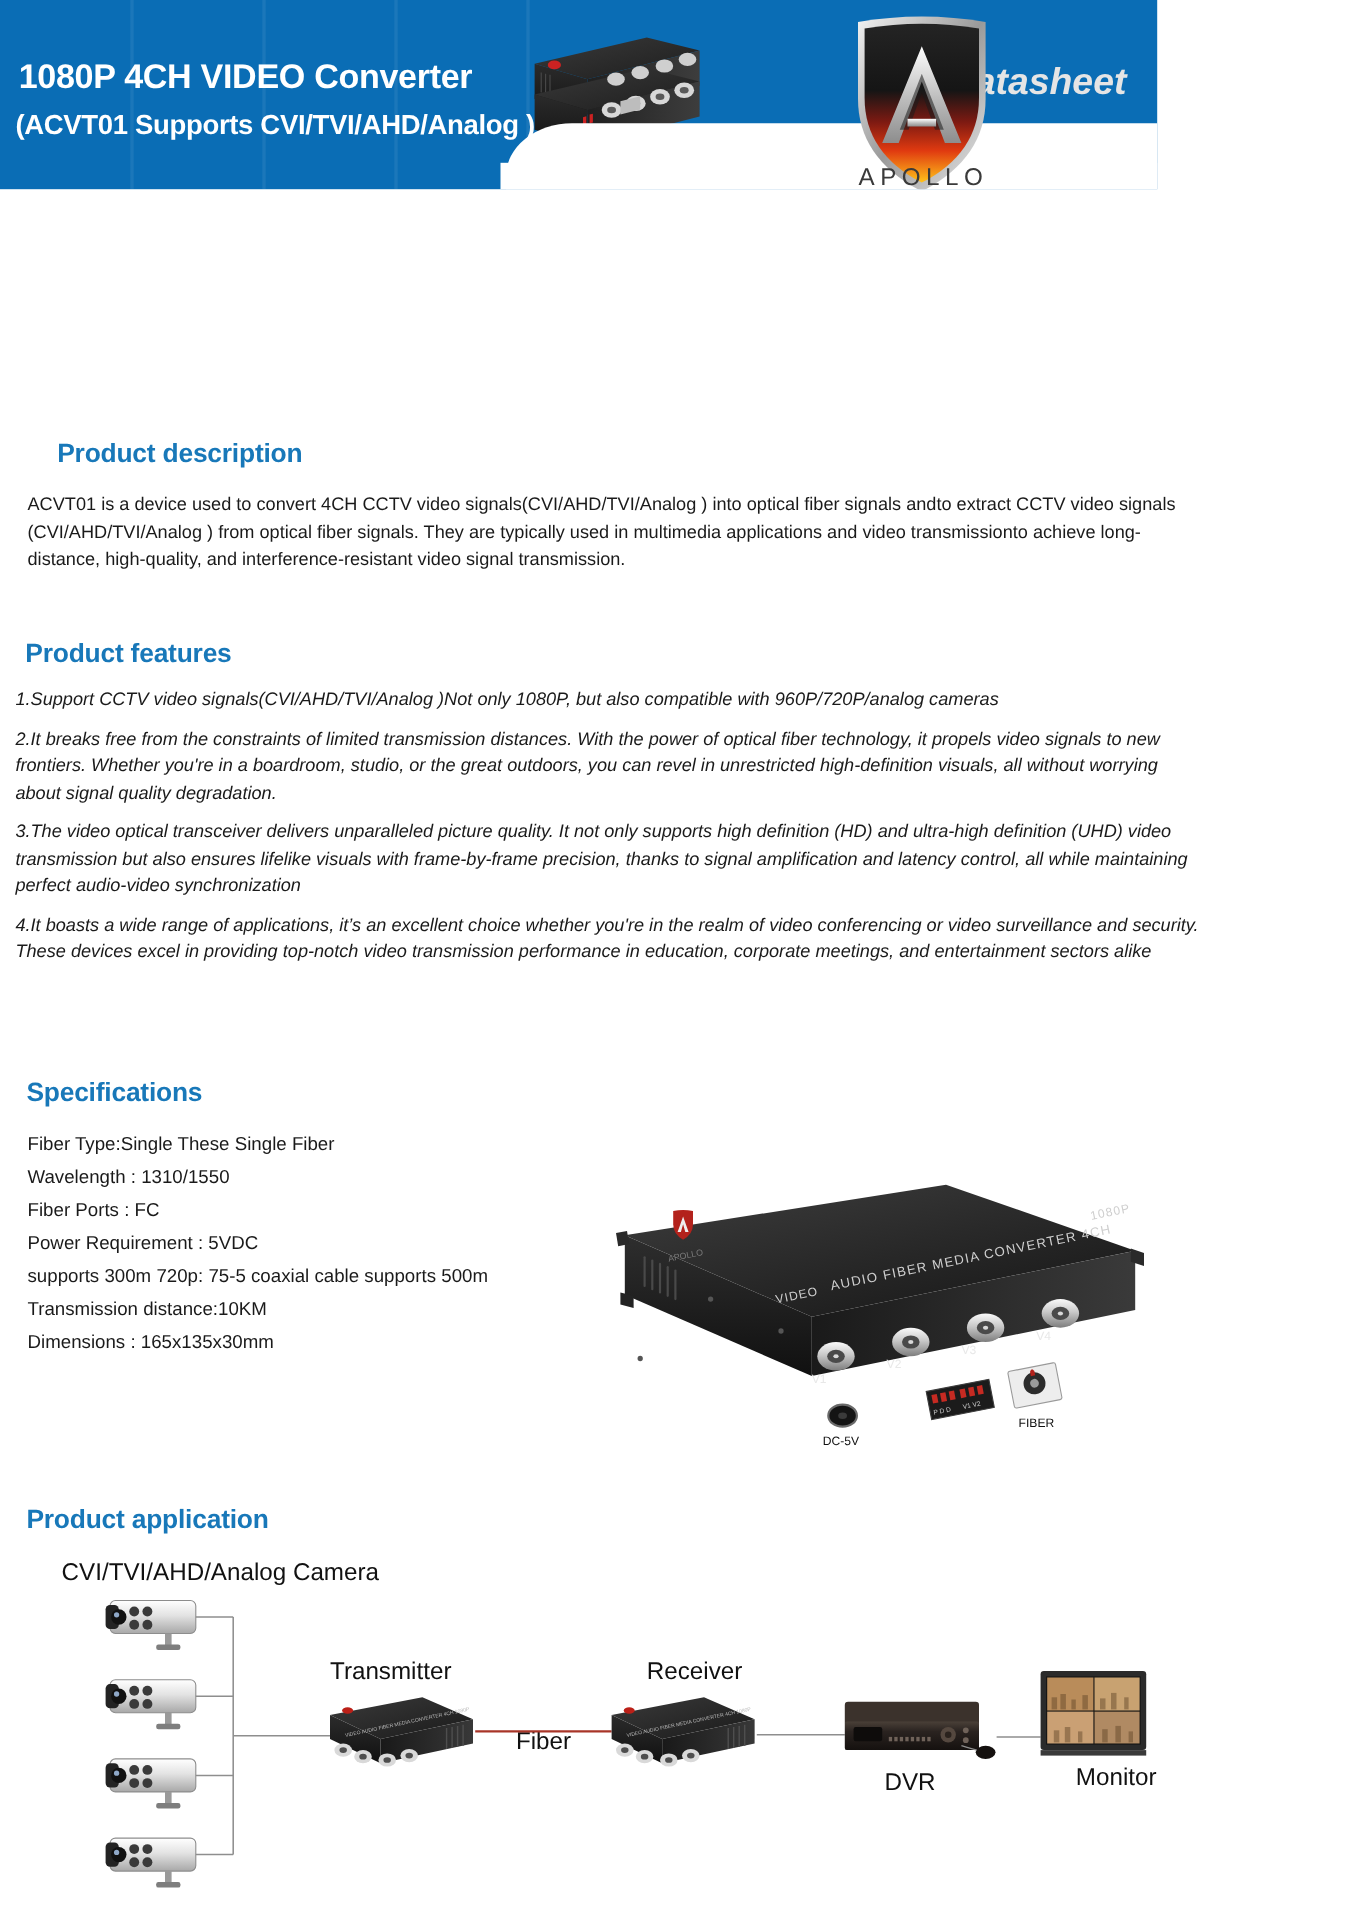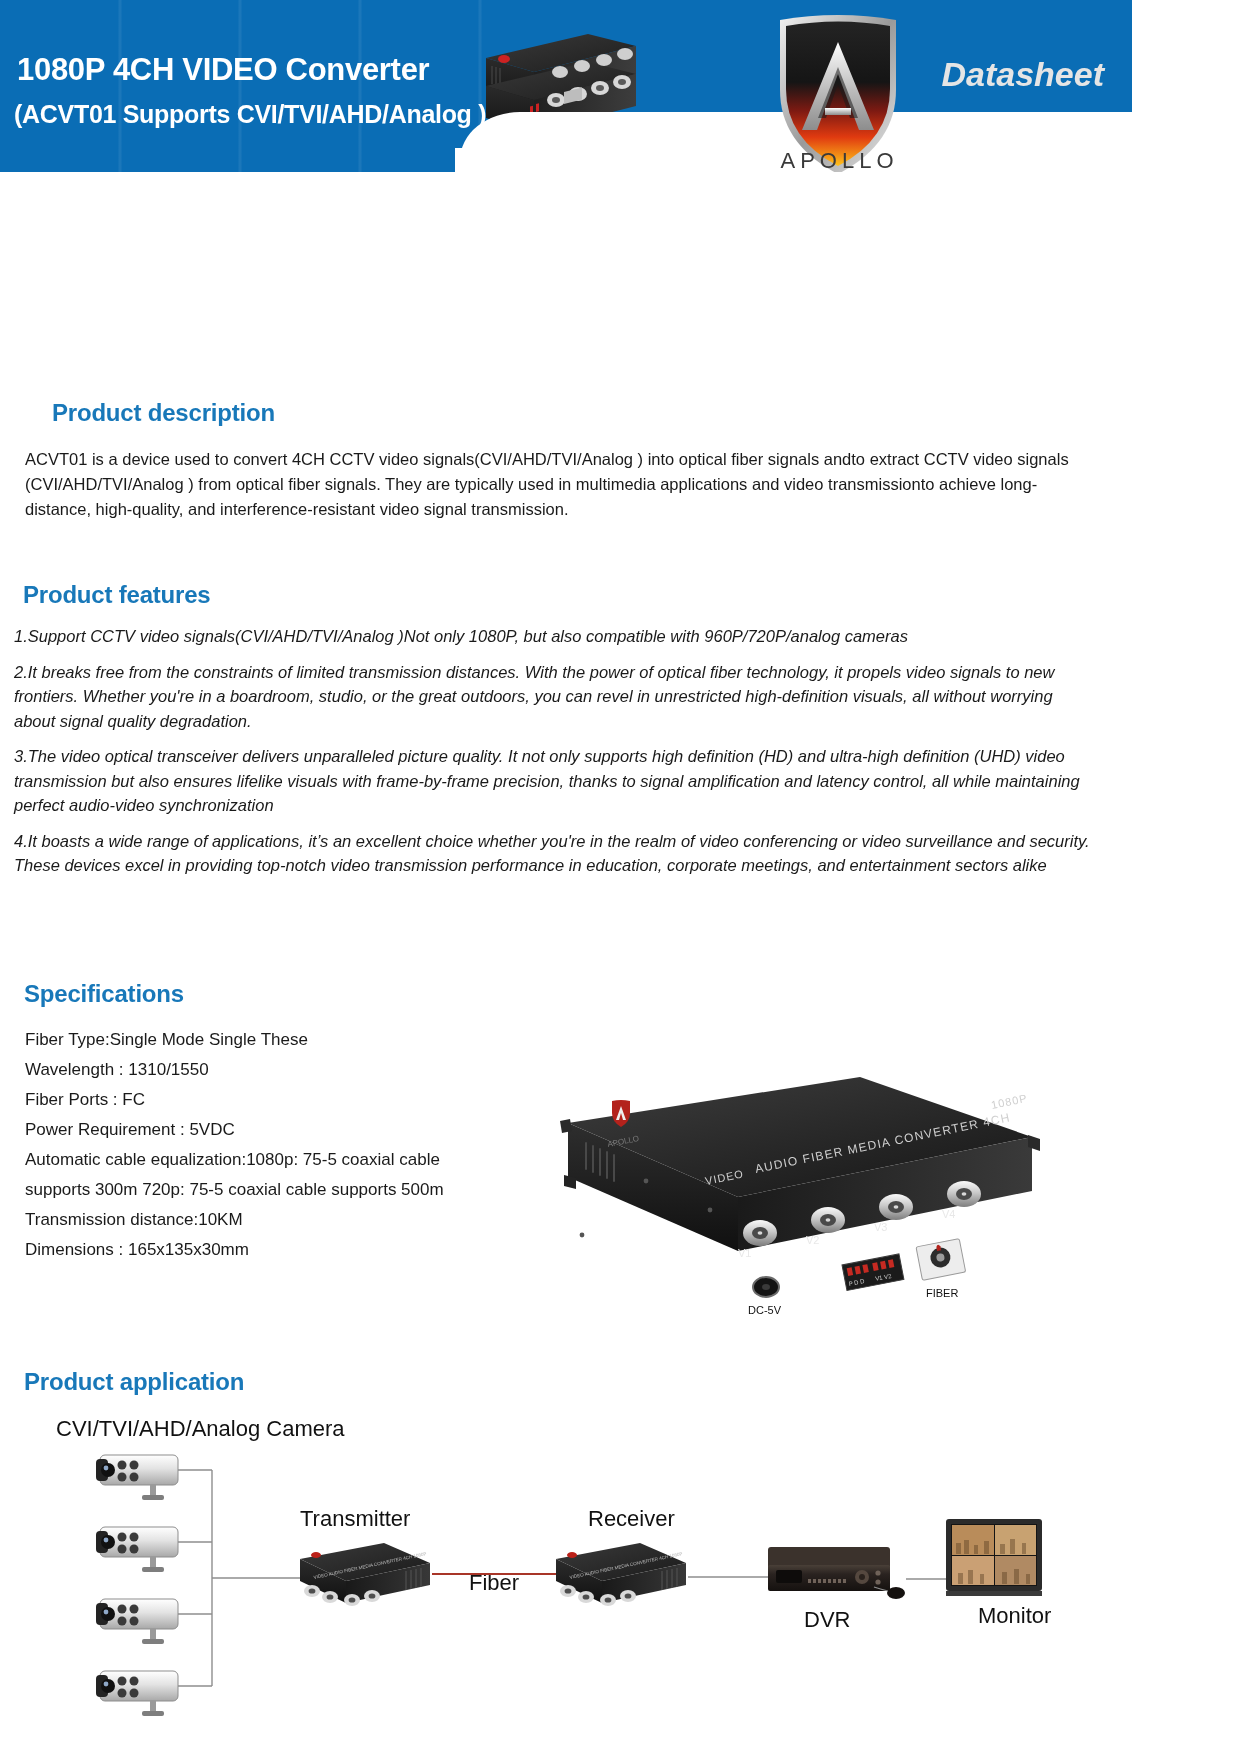--- a/index.html
+++ b/index.html
@@ -11,21 +11,21 @@
     width: 1240px;
     height: 1754px;
     position: relative;
     font-family: "Liberation Sans", sans-serif;
     overflow: hidden;
   }
 
   
   .header {
     position: relative;
-    width: 1132px;
+    width: 1052px;
     height: 172px;
     background: #0a6db5;
     overflow: hidden;
   }
   .header-stripes {
     position: absolute;
     top: 0; left: 0;
     width: 1240px;
     height: 172px;
     background:
@@ -315,25 +315,24 @@
   <div id="features-list">
     <p class="feature-item">1.Support CCTV video signals(CVI/AHD/TVI/Analog )Not only 1080P, but also compatible with 960P/720P/analog cameras</p>
     <p class="feature-item">2.It breaks free from the constraints of limited transmission distances. With the power of optical fiber technology, it propels video signals to new frontiers. Whether you're in a boardroom, studio, or the great outdoors, you can revel in unrestricted high-definition visuals, all without worrying about signal quality degradation.</p>
     <p class="feature-item">3.The video optical transceiver delivers unparalleled picture quality. It not only supports high definition (HD) and ultra-high definition (UHD) video transmission but also ensures lifelike visuals with frame-by-frame precision, thanks to signal amplification and latency control, all while maintaining perfect audio-video synchronization</p>
     <p class="feature-item">4.It boasts a wide range of applications,  it’s an excellent choice whether you're in the realm of video conferencing or video surveillance and security. These devices excel in providing top-notch video transmission performance in education, corporate meetings, and entertainment sectors alike</p>
   </div>
 
   <h2 class="section-heading" id="specifications-heading">Specifications</h2>
 
   <div id="specs-list">
-    <div class="spec-item">Fiber Type:Single Mode Single These</div>
+    <div class="spec-item">Fiber Type:Single These Single Fiber</div>
     <div class="spec-item">Wavelength : 1310/1550</div>
     <div class="spec-item">Fiber Ports : FC</div>
     <div class="spec-item">Power Requirement : 5VDC</div>
-    <div class="spec-item">Automatic cable equalization:1080p: 75-5 coaxial cable</div>
     <div class="spec-item"> supports 300m 720p: 75-5 coaxial cable supports 500m</div>
     <div class="spec-item">Transmission distance:10KM</div>
     <div class="spec-item">Dimensions : 165x135x30mm</div>
   </div>
 
   <div class="spec-device">
     <svg width="480" height="265" viewBox="0 0 480 265" xmlns="http://www.w3.org/2000/svg">
       <defs>
         <linearGradient id="bxTop" x1="0.1" y1="0" x2="0.9" y2="1">
           <stop offset="0%" stop-color="#3c3c3c"></stop>

